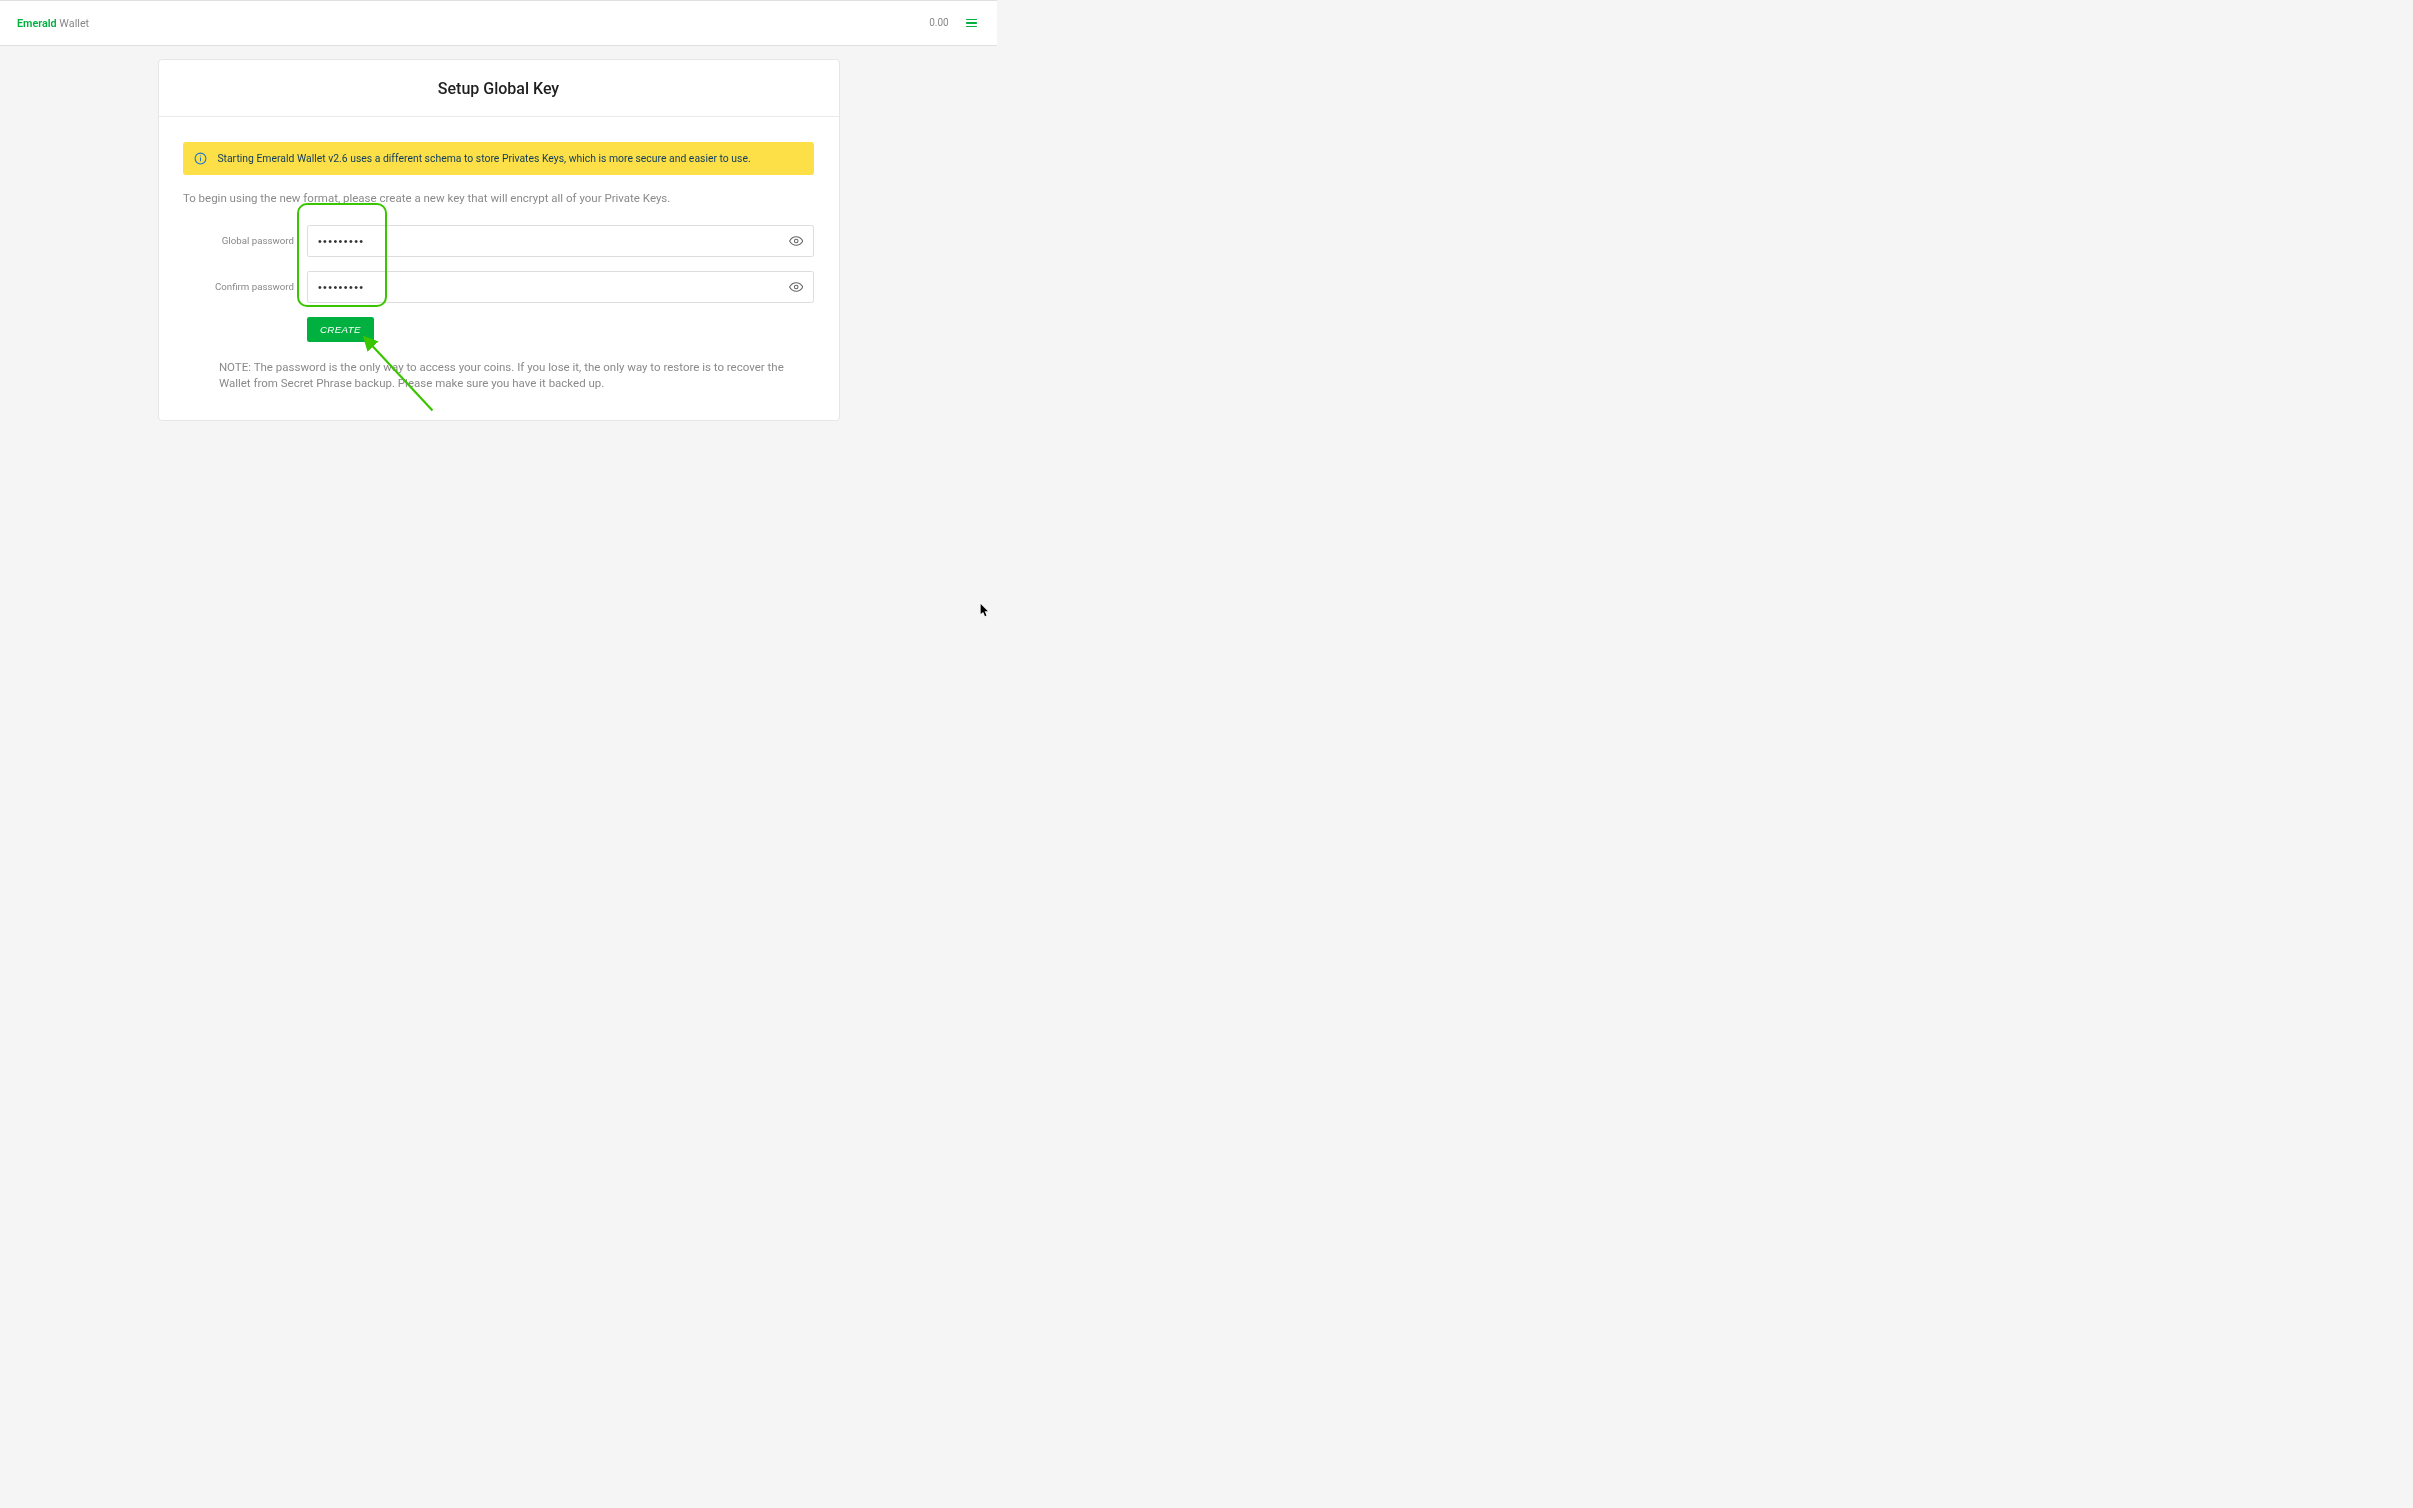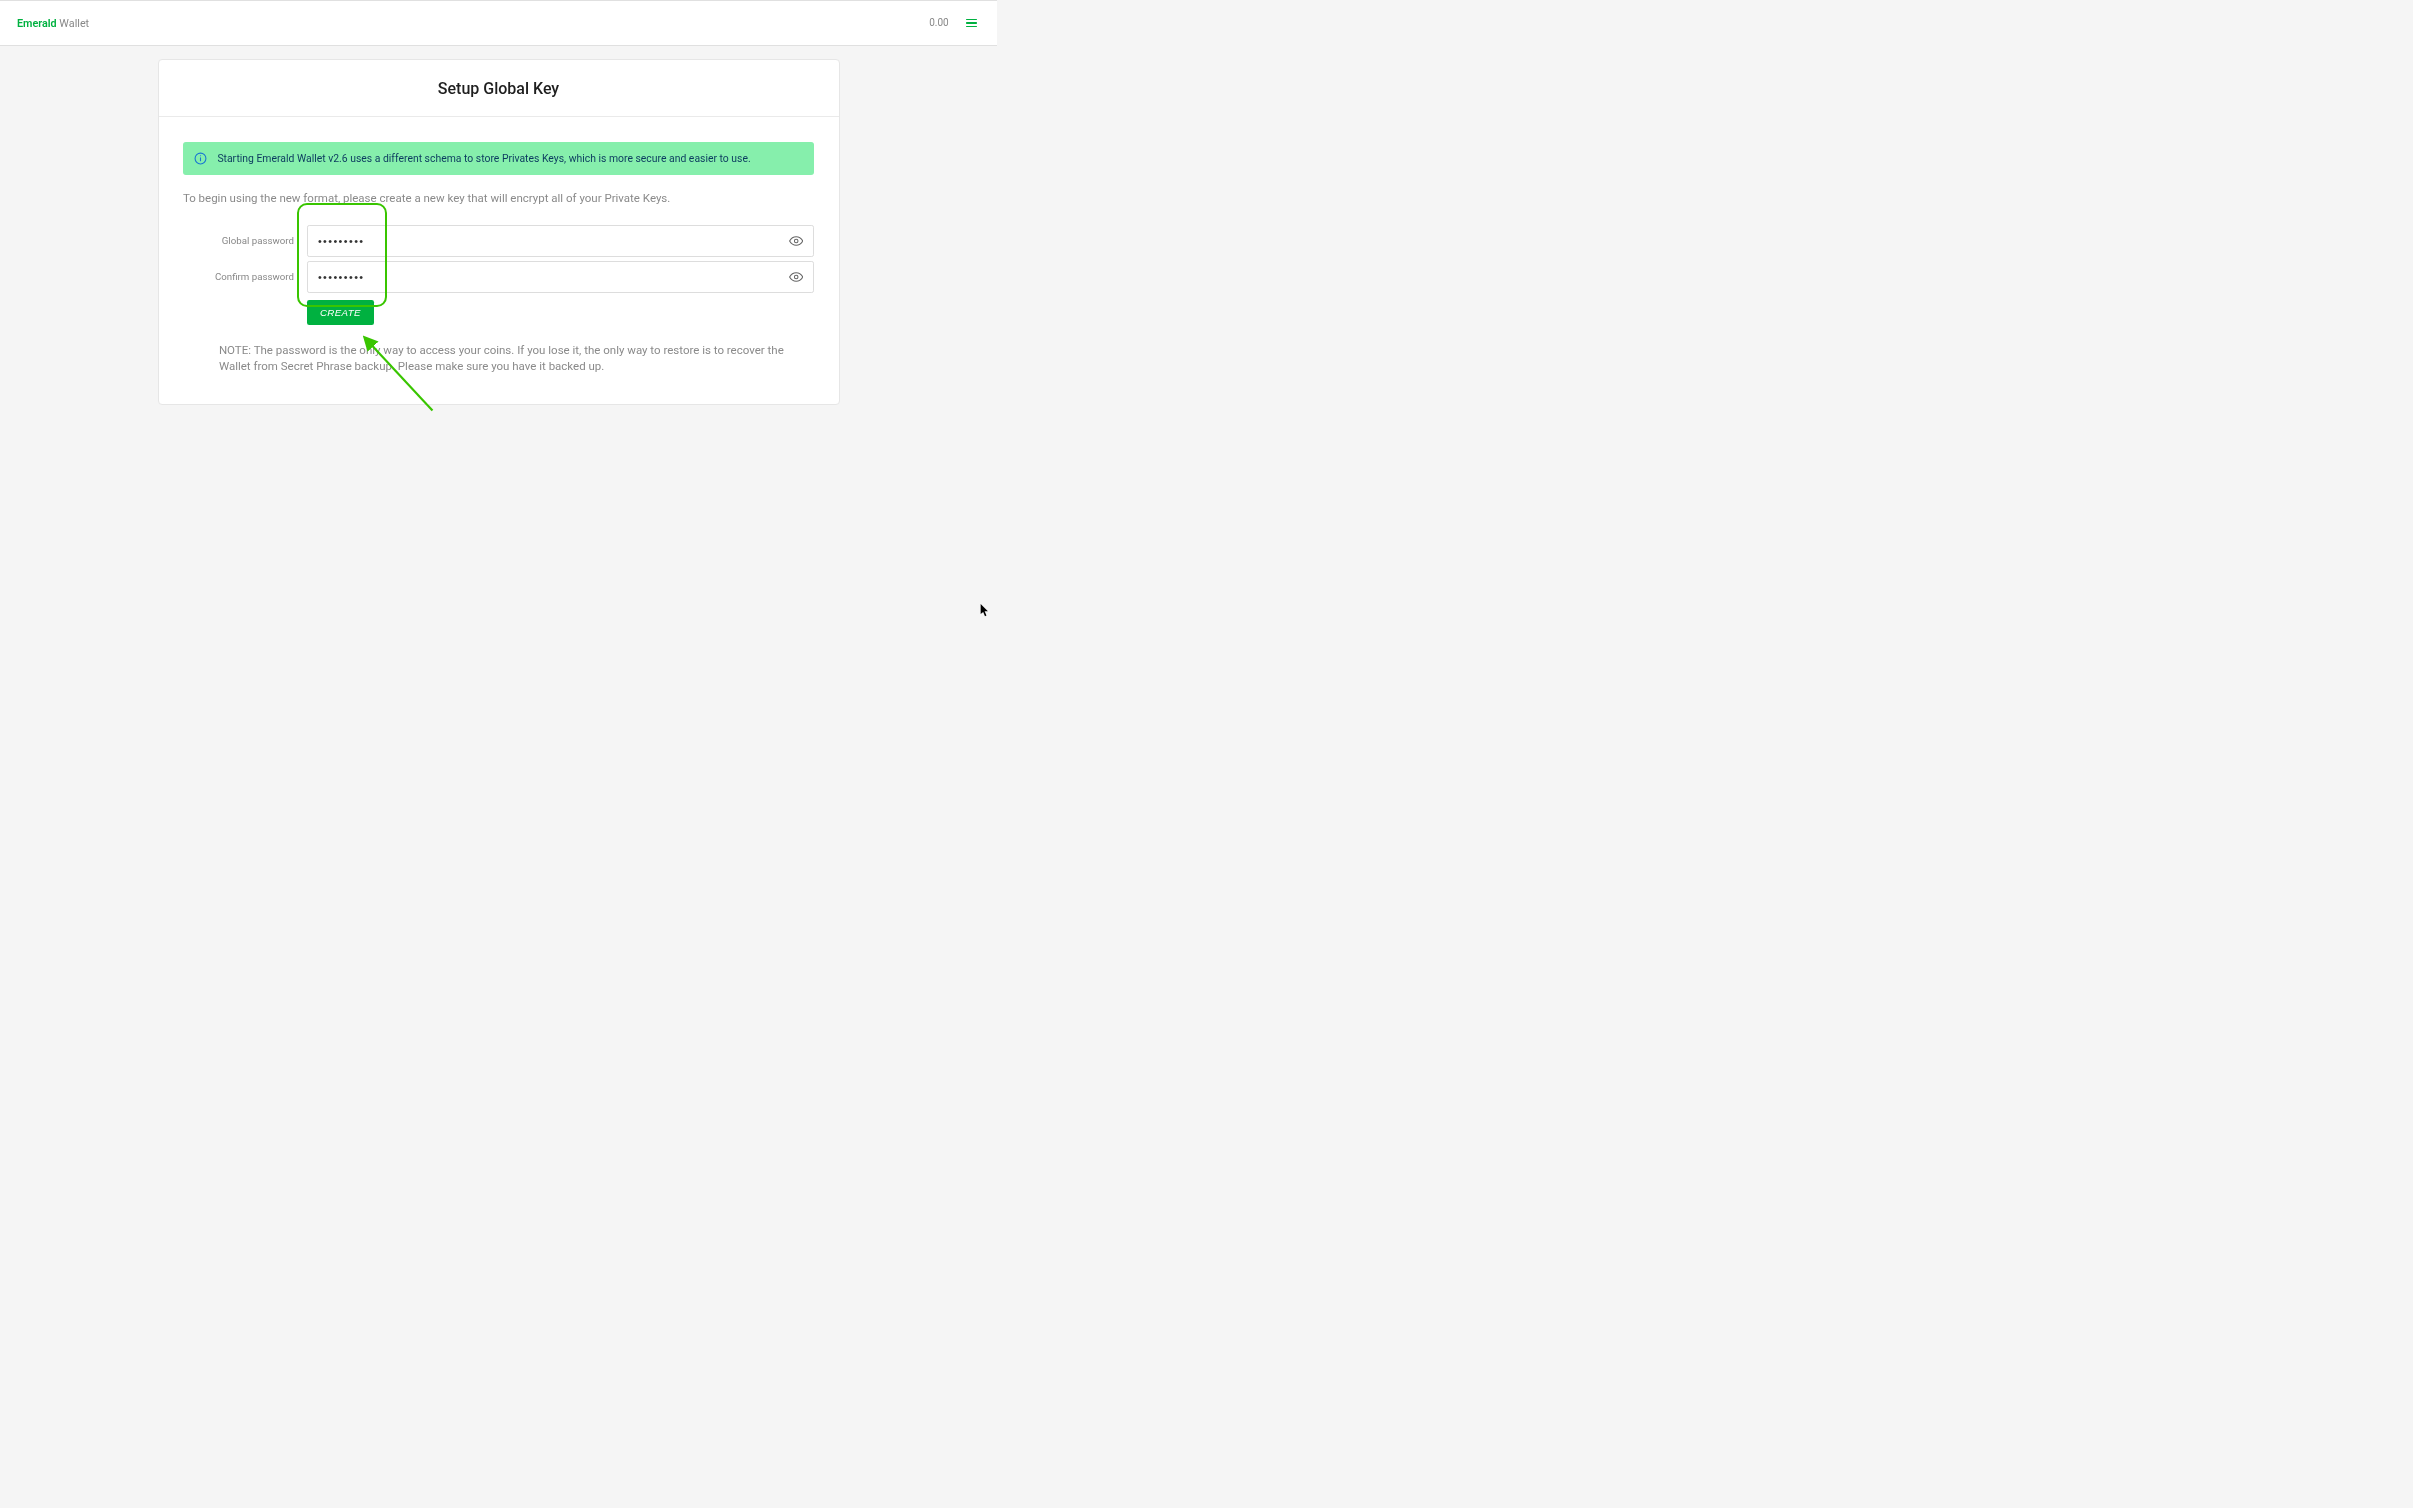--- a/index.html
+++ b/index.html
@@ -72,21 +72,21 @@
       font-size: 16px;
       font-weight: 500;
       color: #1f1f1f;
       padding: 18.7px 0;
       border-bottom: 0.7px solid #eaeaea;
     }
     .card-body {
       padding: 24.4px 24.4px 29px 24.4px;
     }
     .alert {
-      background: #86efac;
+      background: #fde047;
       border-radius: 2.9px;
       padding: 10px 11.5px;
       display: flex;
       align-items: center;
       gap: 10px;
       margin-bottom: 16px;
     }
     .alert-icon {
       flex-shrink: 0;
       width: 13px;
@@ -97,21 +97,21 @@
       font-size: 10.4px;
     }
     .intro {
       color: #8a8a8a;
       font-size: 11.5px;
       margin-bottom: 20px;
     }
     .form-row {
       display: flex;
       align-items: center;
-      margin-bottom: 4px;
+      margin-bottom: 14px;
     }
     .form-label {
       width: 124px;
       text-align: right;
       color: #888;
       font-size: 9.7px;
       padding-right: 13px;
       flex-shrink: 0;
     }
     .input-wrap {

